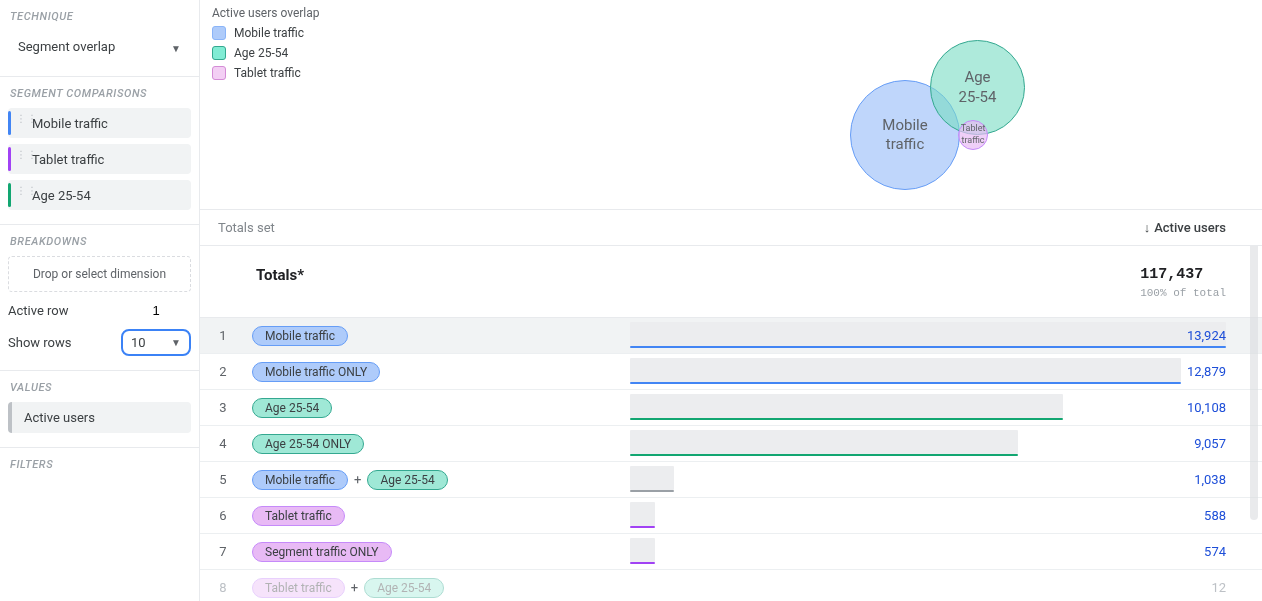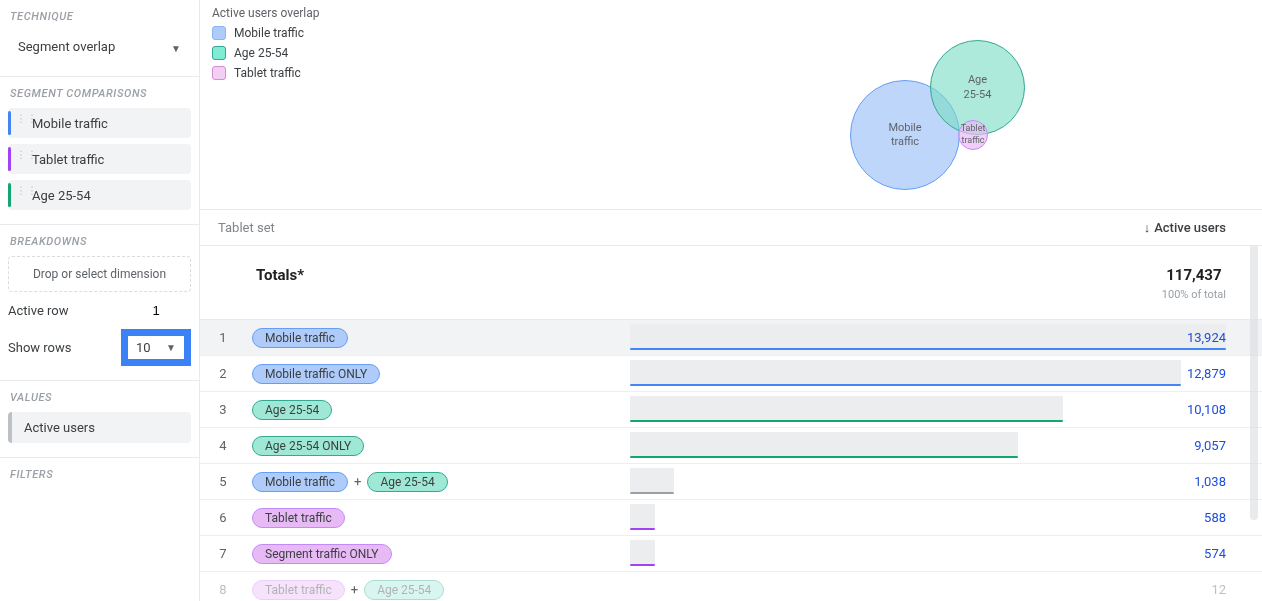--- a/index.html
+++ b/index.html
@@ -64,58 +64,58 @@
     color: #5f6368;
     margin-top:4px;
     cursor:pointer;
   }
   .row-flex {
     display:flex; justify-content:space-between; align-items:center; margin-top:10px; font-size:13px; color:#3c4043;
   }
   .num-input {
     width: 70px;
     display:flex; justify-content:space-between; align-items:center;
-    border:7px solid #3b82f6; border-radius:0; padding:4px 8px; font-size:13px;
+    border:2px solid #3b82f6; border-radius:8px; padding:4px 8px; font-size:13px;
   }
   .start-row-val { width: 70px; text-align:center; font-size:13px; border:none; outline:none; }
   .value-chip {
     background:#f1f3f4; border-radius:4px; padding:8px 12px 8px 12px; font-size:13px;
     border-left:4px solid #bdc1c6;
     margin-bottom:6px;
     cursor:grab;
   }
   .hr { border-top:1px solid #e8eaed; margin:8px -8px; }
 
   
   .main { flex:1; display:flex; flex-direction:column; position:relative; overflow:hidden; }
   .canvas { padding: 8px 8px 0 12px; border-bottom:1px solid #e8eaed; height:210px; position:relative; overflow:hidden;}
   .legend { position:absolute; left:12px; top:6px; }
   .legend-title { font-size:12px; color:#5f6368; margin-bottom:6px; }
   .legend-item { display:flex; align-items:center; font-size:12px; color:#3c4043; margin-bottom:6px; gap:8px;}
   .legend-sw { width:14px; height:14px; border-radius:3px; border:1px solid; }
   .venn { position:absolute; left:650px; top:20px; }
-  .venn .c { position:absolute; border-radius:50%; display:flex; align-items:center; justify-content:center; text-align:center; font-size:11px; color:#5f6368; }
+  .venn .c { position:absolute; border-radius:50%; display:flex; align-items:center; justify-content:center; text-align:center; font-size:15px; color:#5f6368; }
   .venn .lbl { white-space:pre-line; line-height:1.3; }
 
   .table-wrap { flex:1; overflow-y:auto; position:relative; }
   .thead {
     display:flex; justify-content:space-between; align-items:center;
     padding: 10px 36px 10px 18px;
     color:#80868b; font-size:13px;
     border-bottom:1px solid #e8eaed;
     position:sticky; top:0; background:#fff; z-index:2;
   }
   .thead .right { color:#3c4043; font-weight:500; display:flex; align-items:center; gap:4px;}
   .totals-row {
     display:flex; justify-content:space-between; align-items:flex-start;
     padding: 20px 36px 18px 56px;
     border-bottom:1px solid #e8eaed;
   }
   .totals-row .lab { font-weight:700; font-size:15px; color:#202124;}
-  .totals-row .val { text-align:center; }
+  .totals-row .val { text-align:left;font-family:Liberation Mono, monospace; }
   .totals-row .big { font-size:15px; font-weight:700; color:#202124;}
   .totals-row .sub { font-size:11px; color:#9aa0a6; margin-top:4px;}
 
   .dr {
     display:flex; align-items:center;
     height:36px;
     border-bottom:1px solid #eceff1;
     position:relative;
   }
   .dr.sel { background:#f1f3f4; }
@@ -234,21 +234,21 @@
         </div>
       <div class="c" style="width:30px;height:30px;left:100px;top:100px;background:rgba(232,186,245,.7);border:1px solid #c58af9;font-size:9px;margin-left:8px;">
           <span class="lbl">Tablet
 traffic</span>
         </div>
     </div>
   </div>
 
   <div class="table-wrap">
     <div class="thead">
-      <div>Tablet set</div>
+      <div>Totals set</div>
       <div class="right">
         <span>↓</span>
           <span>Active users</span>
       </div>
     </div>
     <div class="totals-row">
       <div class="lab">Totals*</div>
       <div class="val">
         <div class="big">117,437</div>
         <div class="sub">100% of total</div>

